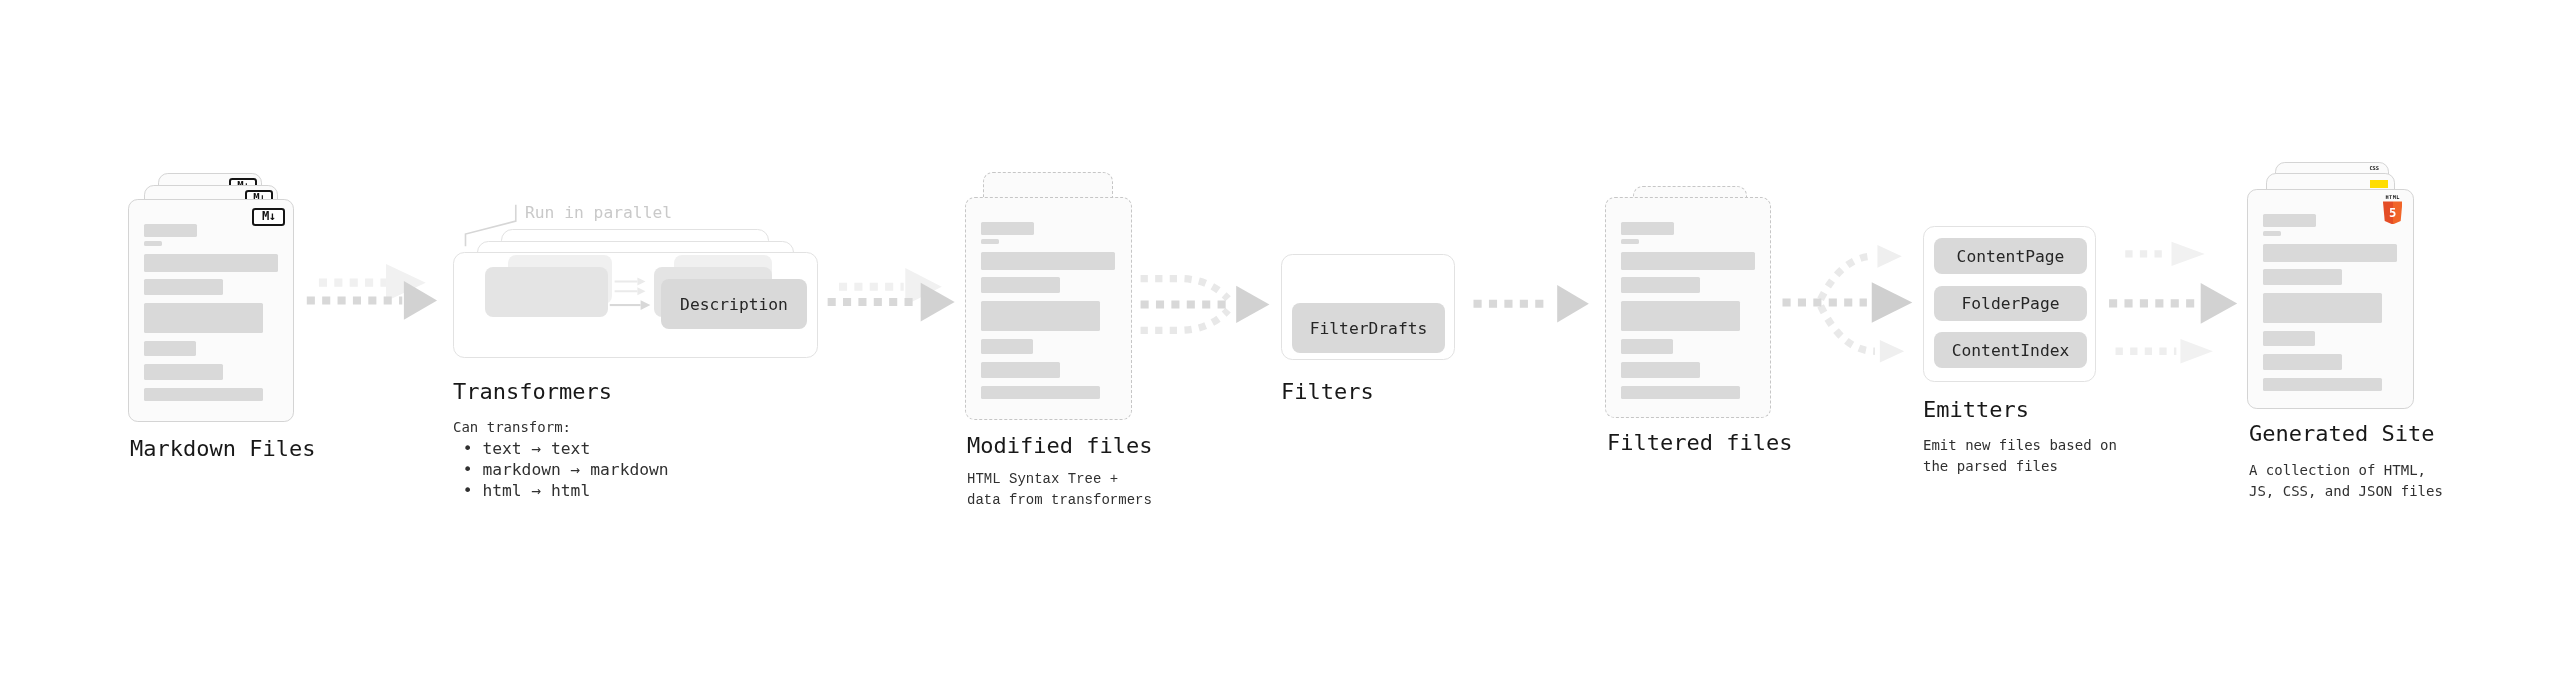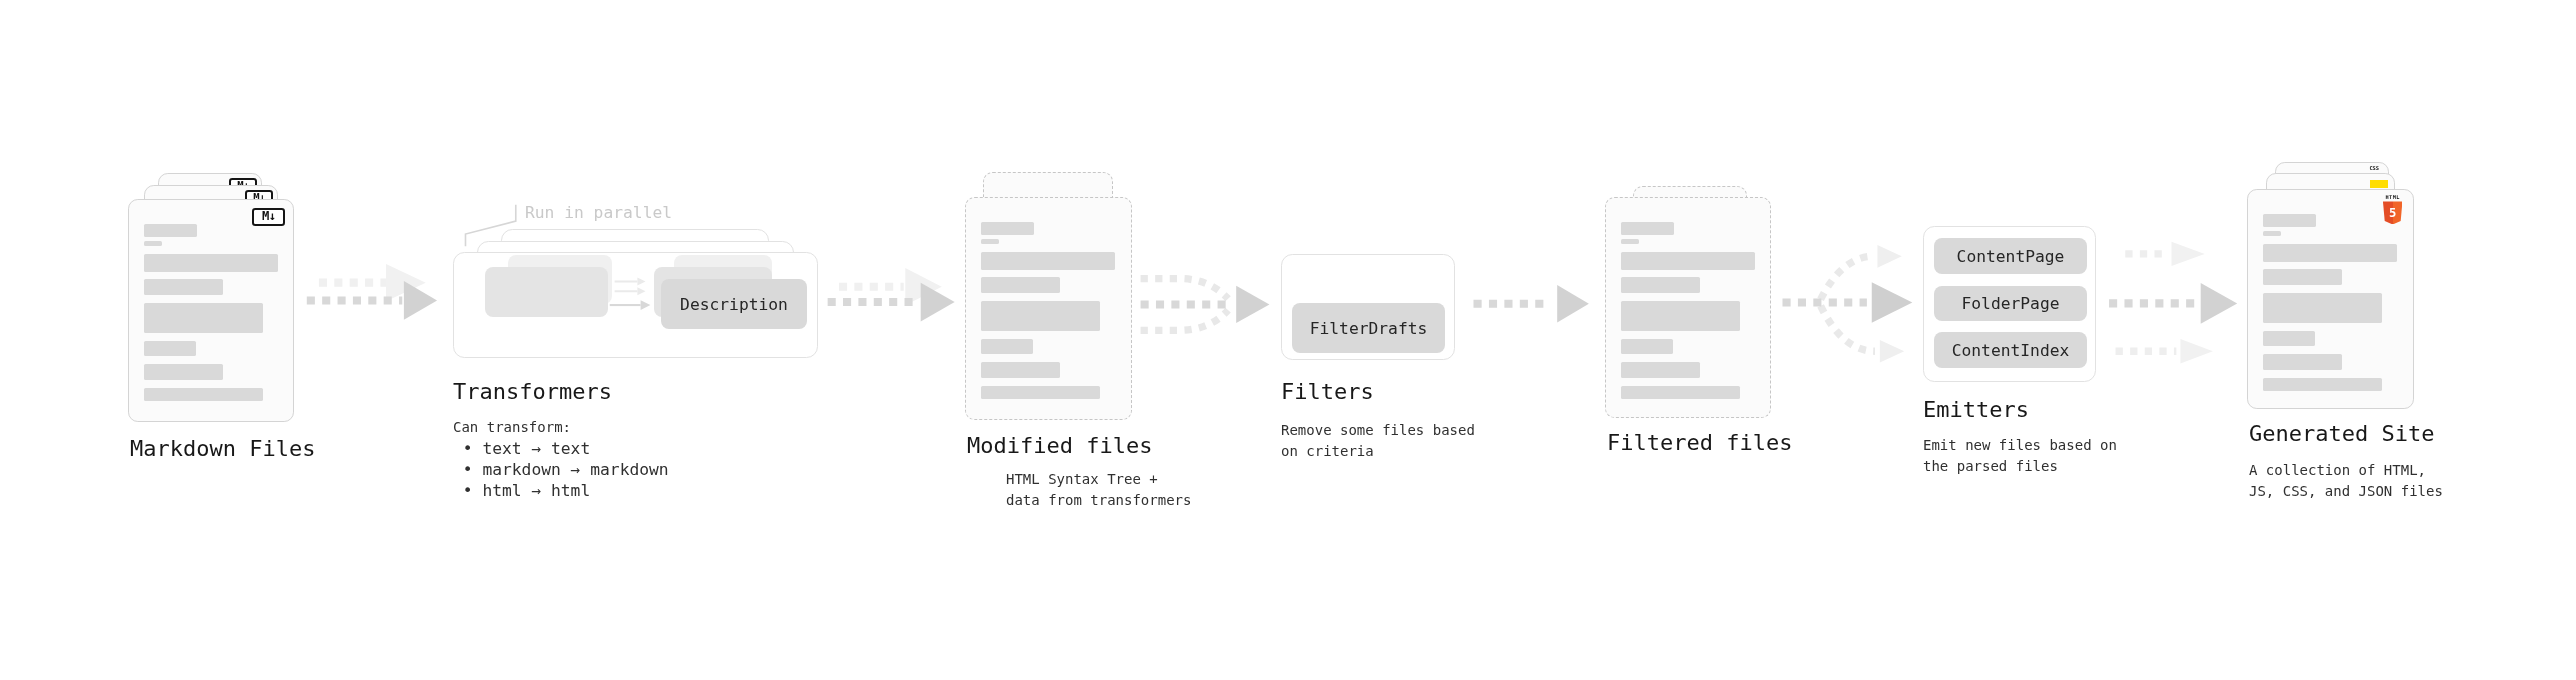--- a/index.html
+++ b/index.html
@@ -119,35 +119,33 @@
       <div class="bar" style="width: 53px; height: 12.2px; top: 24.4px;"></div>
       <div class="bar" style="width: 18.7px; height: 4.9px; top: 41px;"></div>
       <div class="bar" style="width: 134px; height: 18px; top: 54px;"></div>
       <div class="bar" style="width: 79px; height: 16.3px; top: 79px;"></div>
       <div class="bar" style="width: 119px; height: 30px; top: 103px;"></div>
       <div class="bar" style="width: 52px; height: 14.6px; top: 141px;"></div>
       <div class="bar" style="width: 79px; height: 16.3px; top: 164px;"></div>
       <div class="bar" style="width: 119px; height: 13px; top: 188px;"></div>
     </div>
   <div class="stage-label" style="left:967px;top:433px;">Modified files</div>
-  <div class="subtitle" style="left:1006px;top:469px;">HTML Syntax Tree +
+  <div class="subtitle" style="left:967px;top:469px;font-family:Liberation Mono, monospace;">HTML Syntax Tree +
 data from transformers</div>
 
   <svg class="arrow-svg" style="left:1134px;top:268px;" width="142" height="77" viewBox="0 0 175 95">
     <path d="M8,13 H55 Q93,13 116,38" fill="none" stroke="#e8e8e8" stroke-width="9" stroke-dasharray="9 9"></path>
     <path d="M8,77 H55 Q93,77 116,52" fill="none" stroke="#e8e8e8" stroke-width="9" stroke-dasharray="9 9"></path>
     <line x1="8" y1="45" x2="118" y2="45" stroke="#d8d8d8" stroke-width="10" stroke-dasharray="10 9"></line>
     <polygon points="126,22 126,68 167,45" fill="#d2d2d2"></polygon>
   </svg>
 
   <div class="panel" style="left:1281px;top:254px;width:174px;height:106px;"></div>
   <div class="pill" style="left:1292px;top:279px;width:153px;height:50px;margin-top:24px;">FilterDrafts</div>
   <div class="stage-label" style="left:1281px;top:379px;">Filters</div>
-  <div class="subtitle" style="left:1281px;top:420px;">Remove some files based
-on criteria</div>
 
   <svg class="arrow-svg" style="left:1467px;top:280px;" width="130" height="49" viewBox="0 0 160 60">
     <line x1="8" y1="29" x2="100" y2="29" stroke="#d8d8d8" stroke-width="10" stroke-dasharray="10 9"></line>
     <polygon points="111,6 111,52 150,29" fill="#d2d2d2"></polygon>
   </svg>
 
   <div class="doc dashed" style="left:1633px;top:186px;width:114px;height:59px;"></div>
   <div class="doc dashed doc-bars" style="left:1605px;top:197px;width:166px;height:221px;">
       <div class="bar" style="width: 53px; height: 12.2px; top: 24.4px;"></div>
       <div class="bar" style="width: 18.7px; height: 4.9px; top: 41px;"></div>

